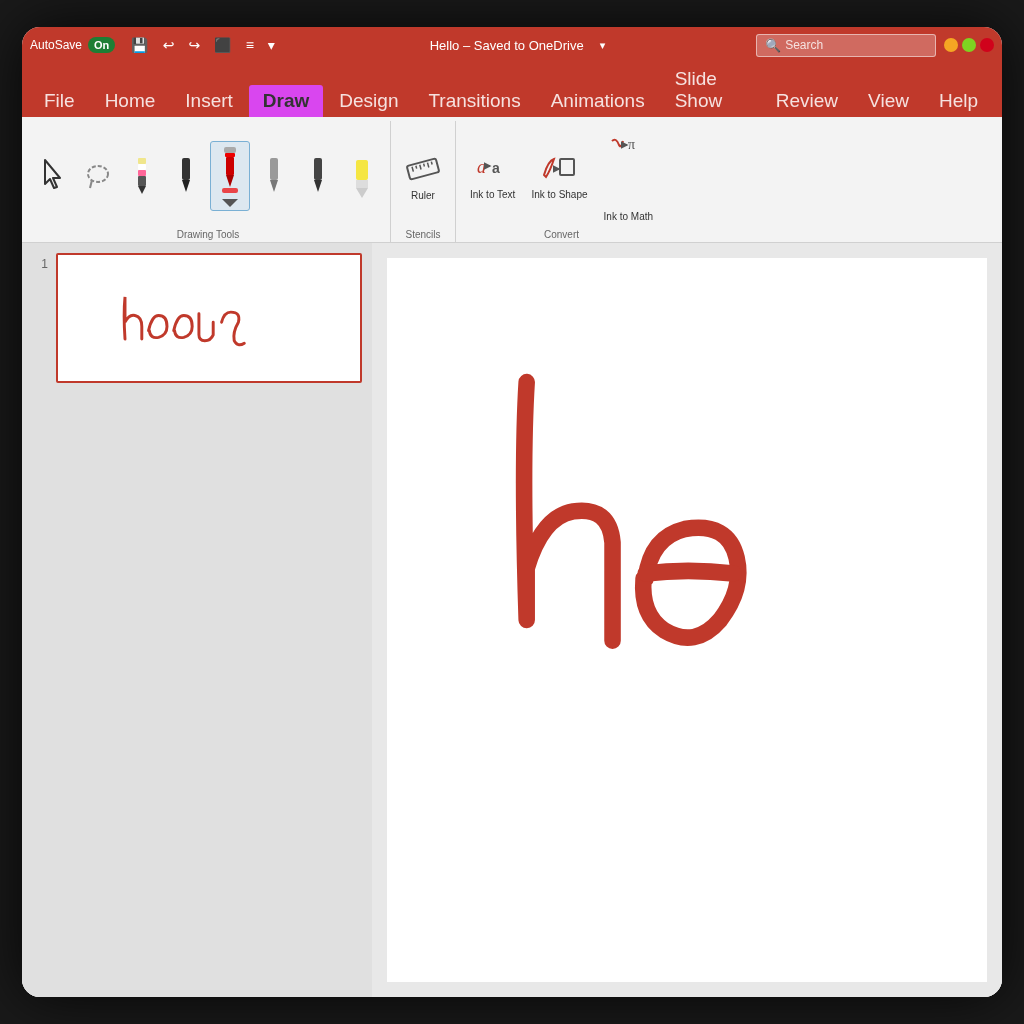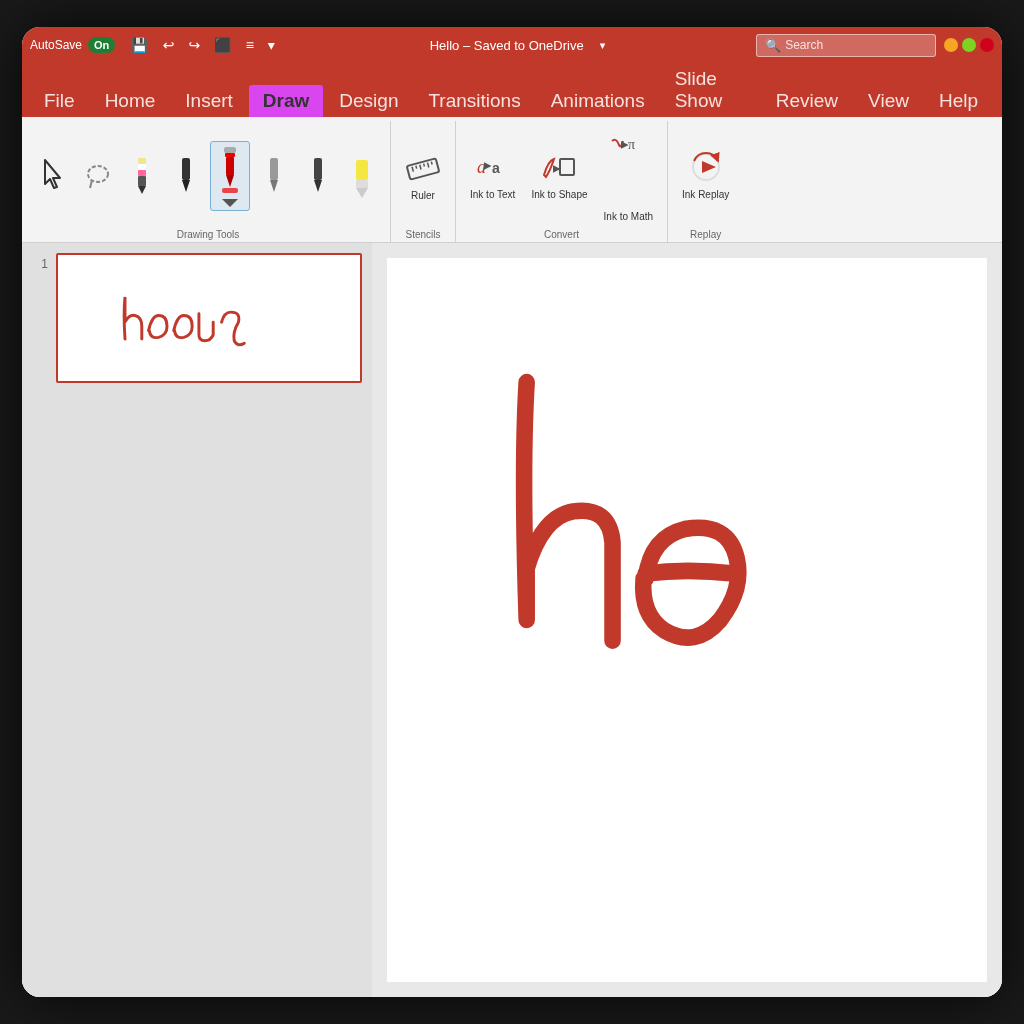--- a/index.html
+++ b/index.html
@@ -485,39 +485,20 @@
                 </marker>
               </defs>
             </svg>
             <span style="font-size:10px;text-align:center;line-height:1.2;margin-top:44px;">Ink to Math</span>
           </div>
 
         </div>
         <span class="ribbon-group-label">Convert</span>
       </div>
 
-      <div class="ribbon-group">
-        <div class="ribbon-tools">
-
-          <div class="ribbon-btn ribbon-btn-large">
-            <svg width="40" height="36" viewBox="0 0 40 36">
-              <circle cx="20" cy="16" r="13" fill="none" stroke="#ddd" stroke-width="2"></circle>
-              <polygon points="16,10 30,16 16,22" fill="#c0392b"></polygon>
-              <path d="M8 10 A13 13 0 0 1 32 10" fill="none" stroke="#c0392b" stroke-width="2" marker-end="url(#arrowReplay)"></path>
-              <defs>
-                <marker id="arrowReplay" markerWidth="5" markerHeight="5" refX="4" refY="2.5" orient="auto">
-                  <polygon points="0 0, 5 2.5, 0 5" fill="#c0392b"></polygon>
-                </marker>
-              </defs>
-            </svg>
-            <span style="font-size:10px;text-align:center;line-height:1.2;">Ink Replay</span>
-          </div>
-        </div>
-        <span class="ribbon-group-label">Replay</span>
-      </div>
 
     </div>
 
     <div class="main-content">
 
       <div class="slide-panel">
         <div class="slide-thumb-container">
           <span class="slide-number">1</span>
           <div class="slide-thumb">
             <svg viewBox="0 0 300 150" xmlns="http://www.w3.org/2000/svg">

